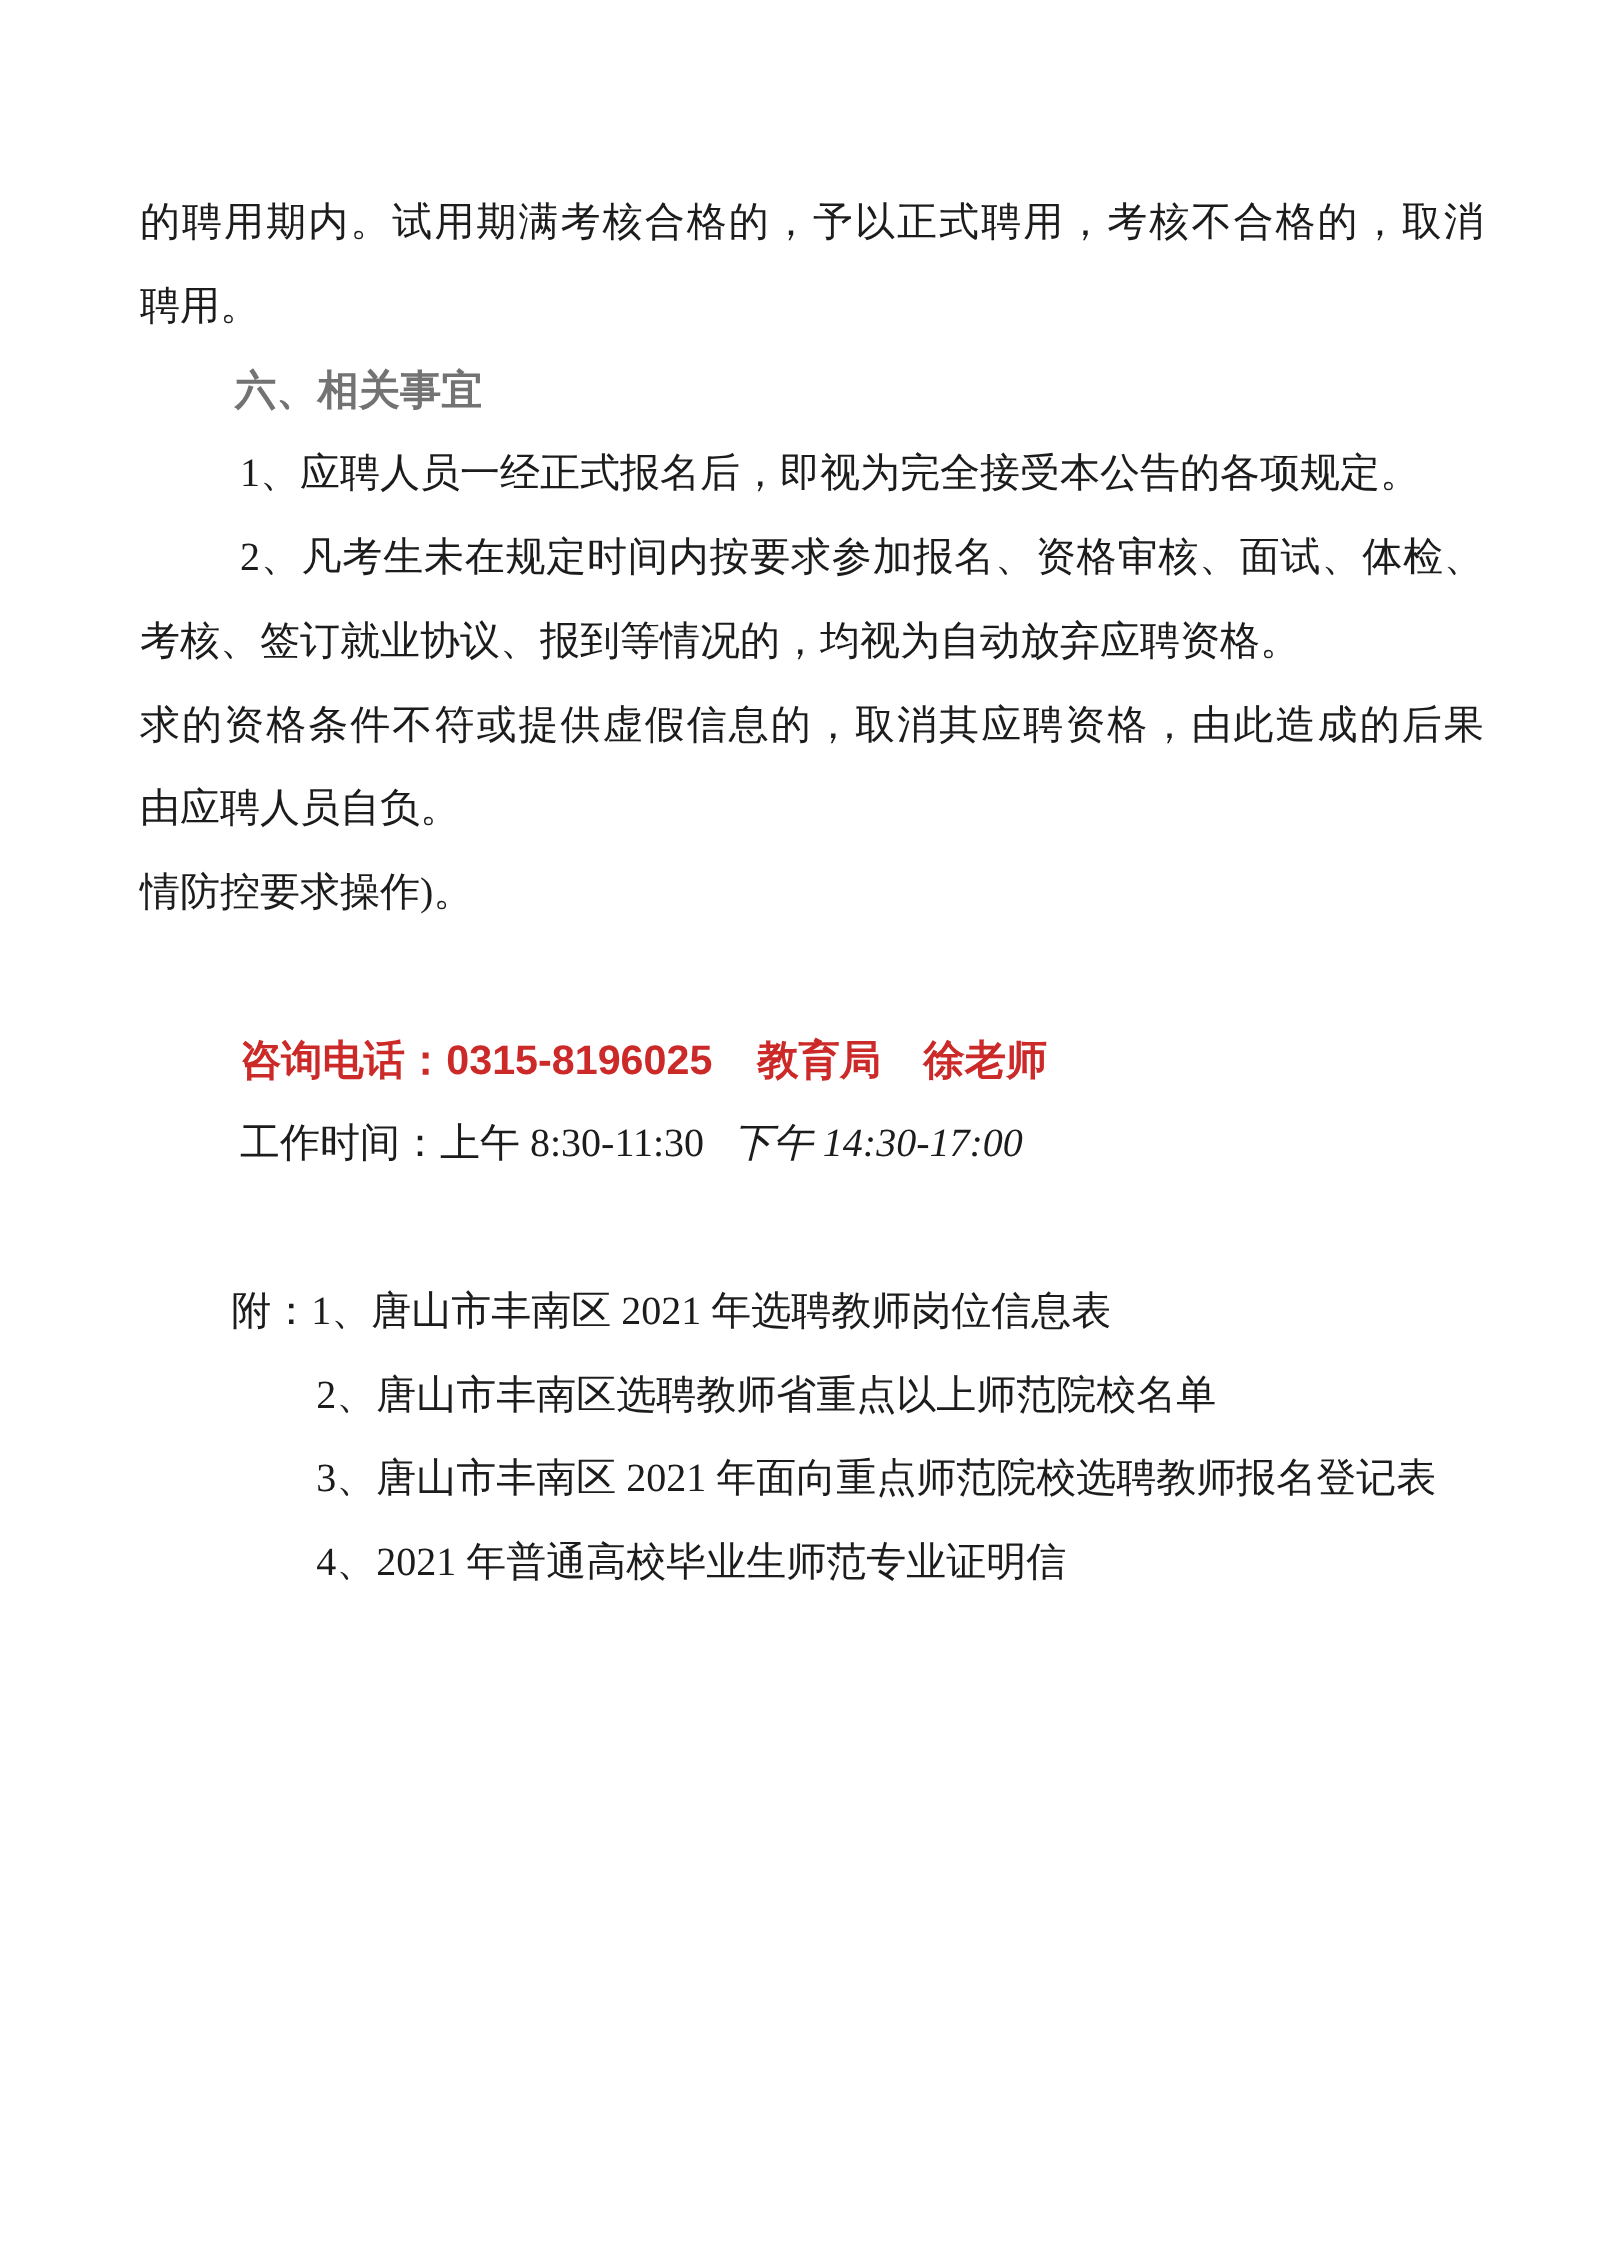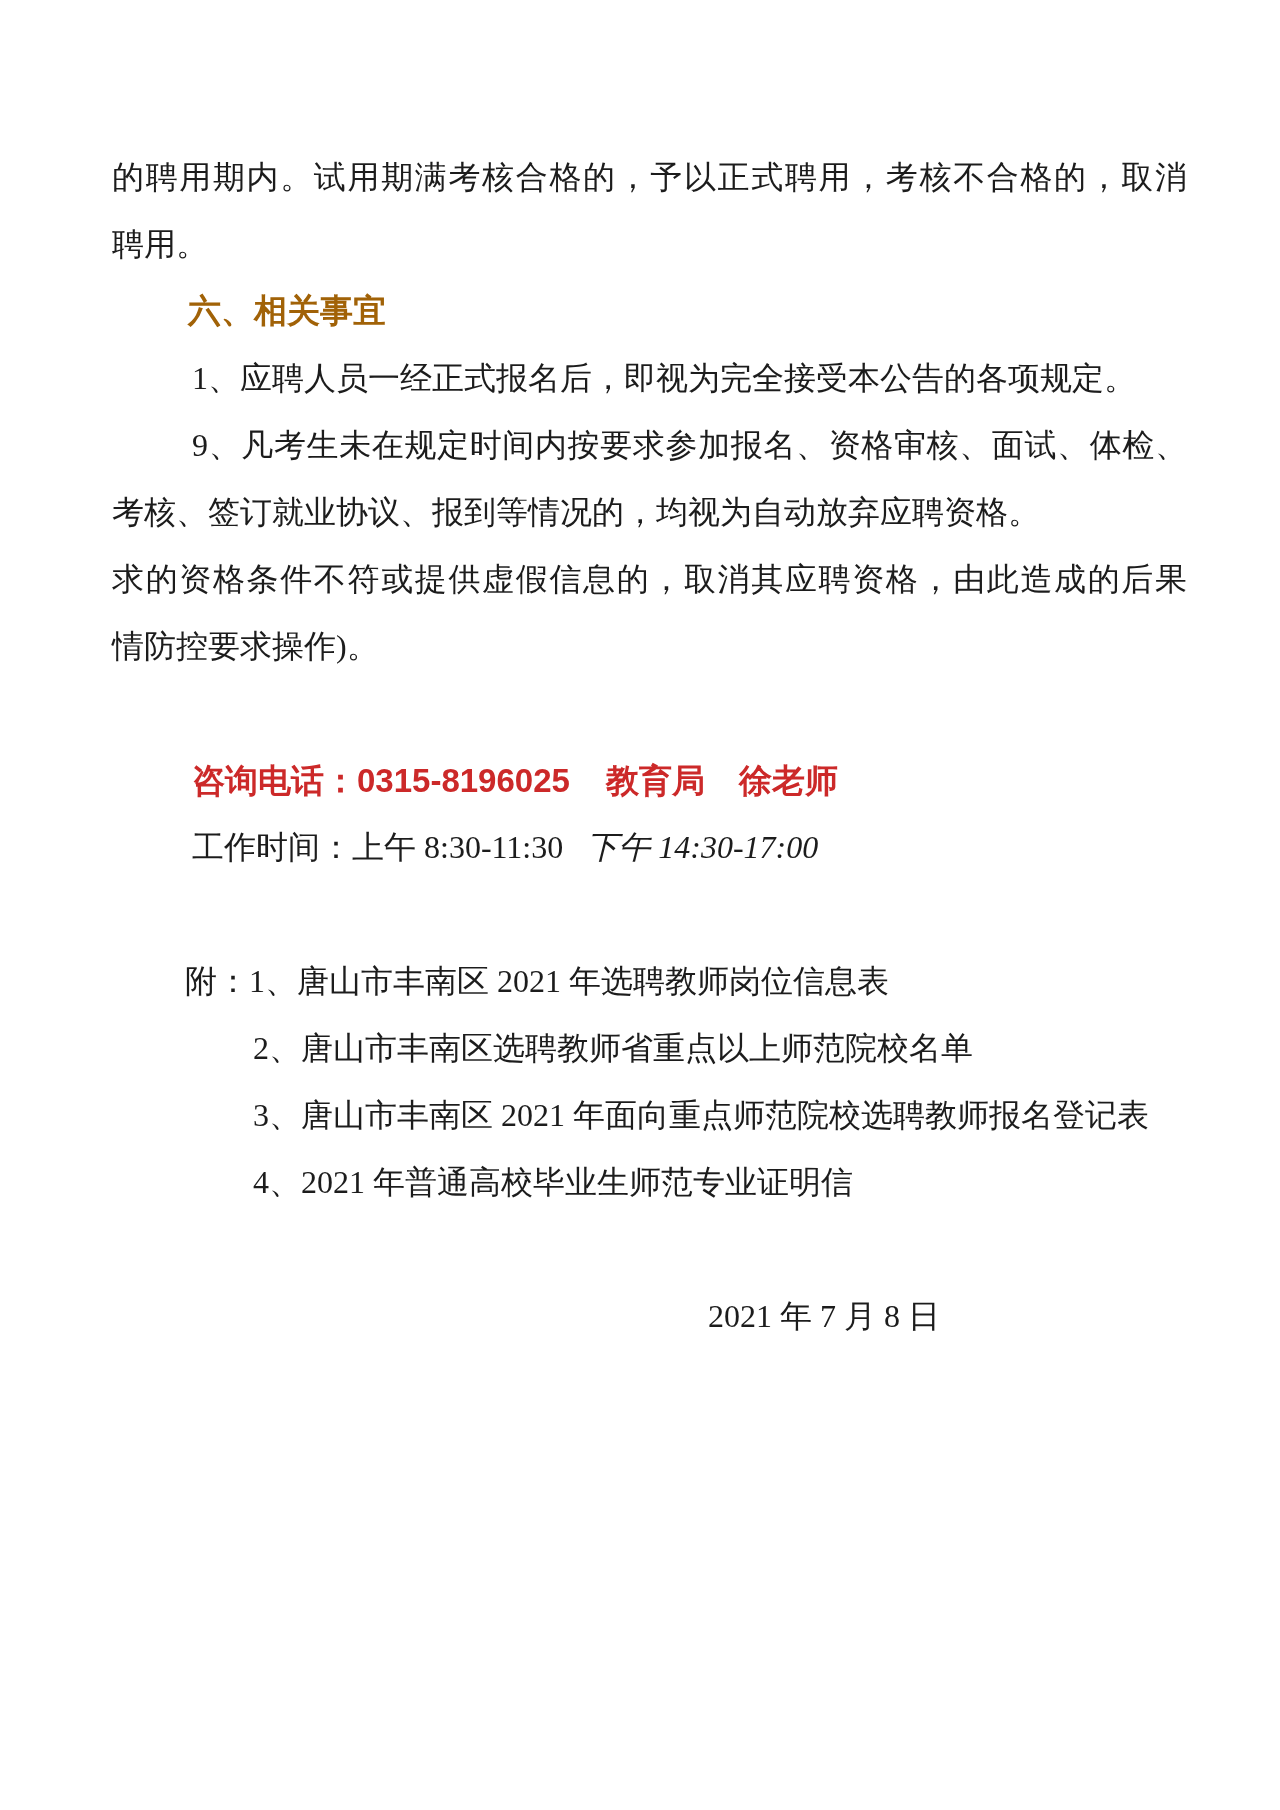--- a/index.html
+++ b/index.html
@@ -30,24 +30,24 @@
   }
   .wrapok { white-space: normal; }
   .fill {
     white-space: normal;
     text-align: justify;
     text-align-last: justify;
   }
   .indent { padding-left: 80px; }
   .heading {
     padding-left: 76px;
-    font-family: Liberation Serif, serif;
+    font-family: Liberation Sans, sans-serif;
     font-weight: 700;
     font-size: 33px;
-    color: #a16207;
+    color: #737373;
   }
   .contact {
     color: #cc2929;
     font-weight: 700;
     font-family: "Liberation Sans", "DejaVu Sans", sans-serif;
     font-size: 33px;
   }
   .gap-lg { margin-left: 36px; }
   .gap-md { margin-left: 23px; font-style: italic; }
   .gap-sm { margin-left: 34px; }
@@ -71,24 +71,25 @@
 <div class="page">
   <main class="content">
 
     <div class="ln fill">的聘用期内。试用期满考核合格的，予以正式聘用，考核不合格的，取消</div>
     <div class="ln">聘用。</div>
 
     <div class="ln heading">六、相关事宜</div>
 
     <div class="ln indent wrapok">1、应聘人员一经正式报名后，即视为完全接受本公告的各项规定。</div>
 
-    <div class="ln indent fill">9、凡考生未在规定时间内按要求参加报名、资格审核、面试、体检、</div>
+    <div class="ln indent fill">2、凡考生未在规定时间内按要求参加报名、资格审核、面试、体检、</div>
     <div class="ln">考核、签订就业协议、报到等情况的，均视为自动放弃应聘资格。</div>
 
     <div class="ln fill">求的资格条件不符或提供虚假信息的，取消其应聘资格，由此造成的后果</div>
+    <div class="ln">由应聘人员自负。</div>
 
     <div class="ln">情防控要求操作)。</div>
 
     <div class="ln"></div>
 
     <div class="ln indent contact"><span>咨询电话：</span><span>0315-8196025</span><span class="gap-lg">教育局</span><span class="gap-sm">徐老师</span></div>
 
     <div class="ln indent"><span>工作时间：</span><span>上午 8:30-11:30</span><span class="gap-md">下午 14:30-17:00</span></div>
 
     <div class="ln"></div>

